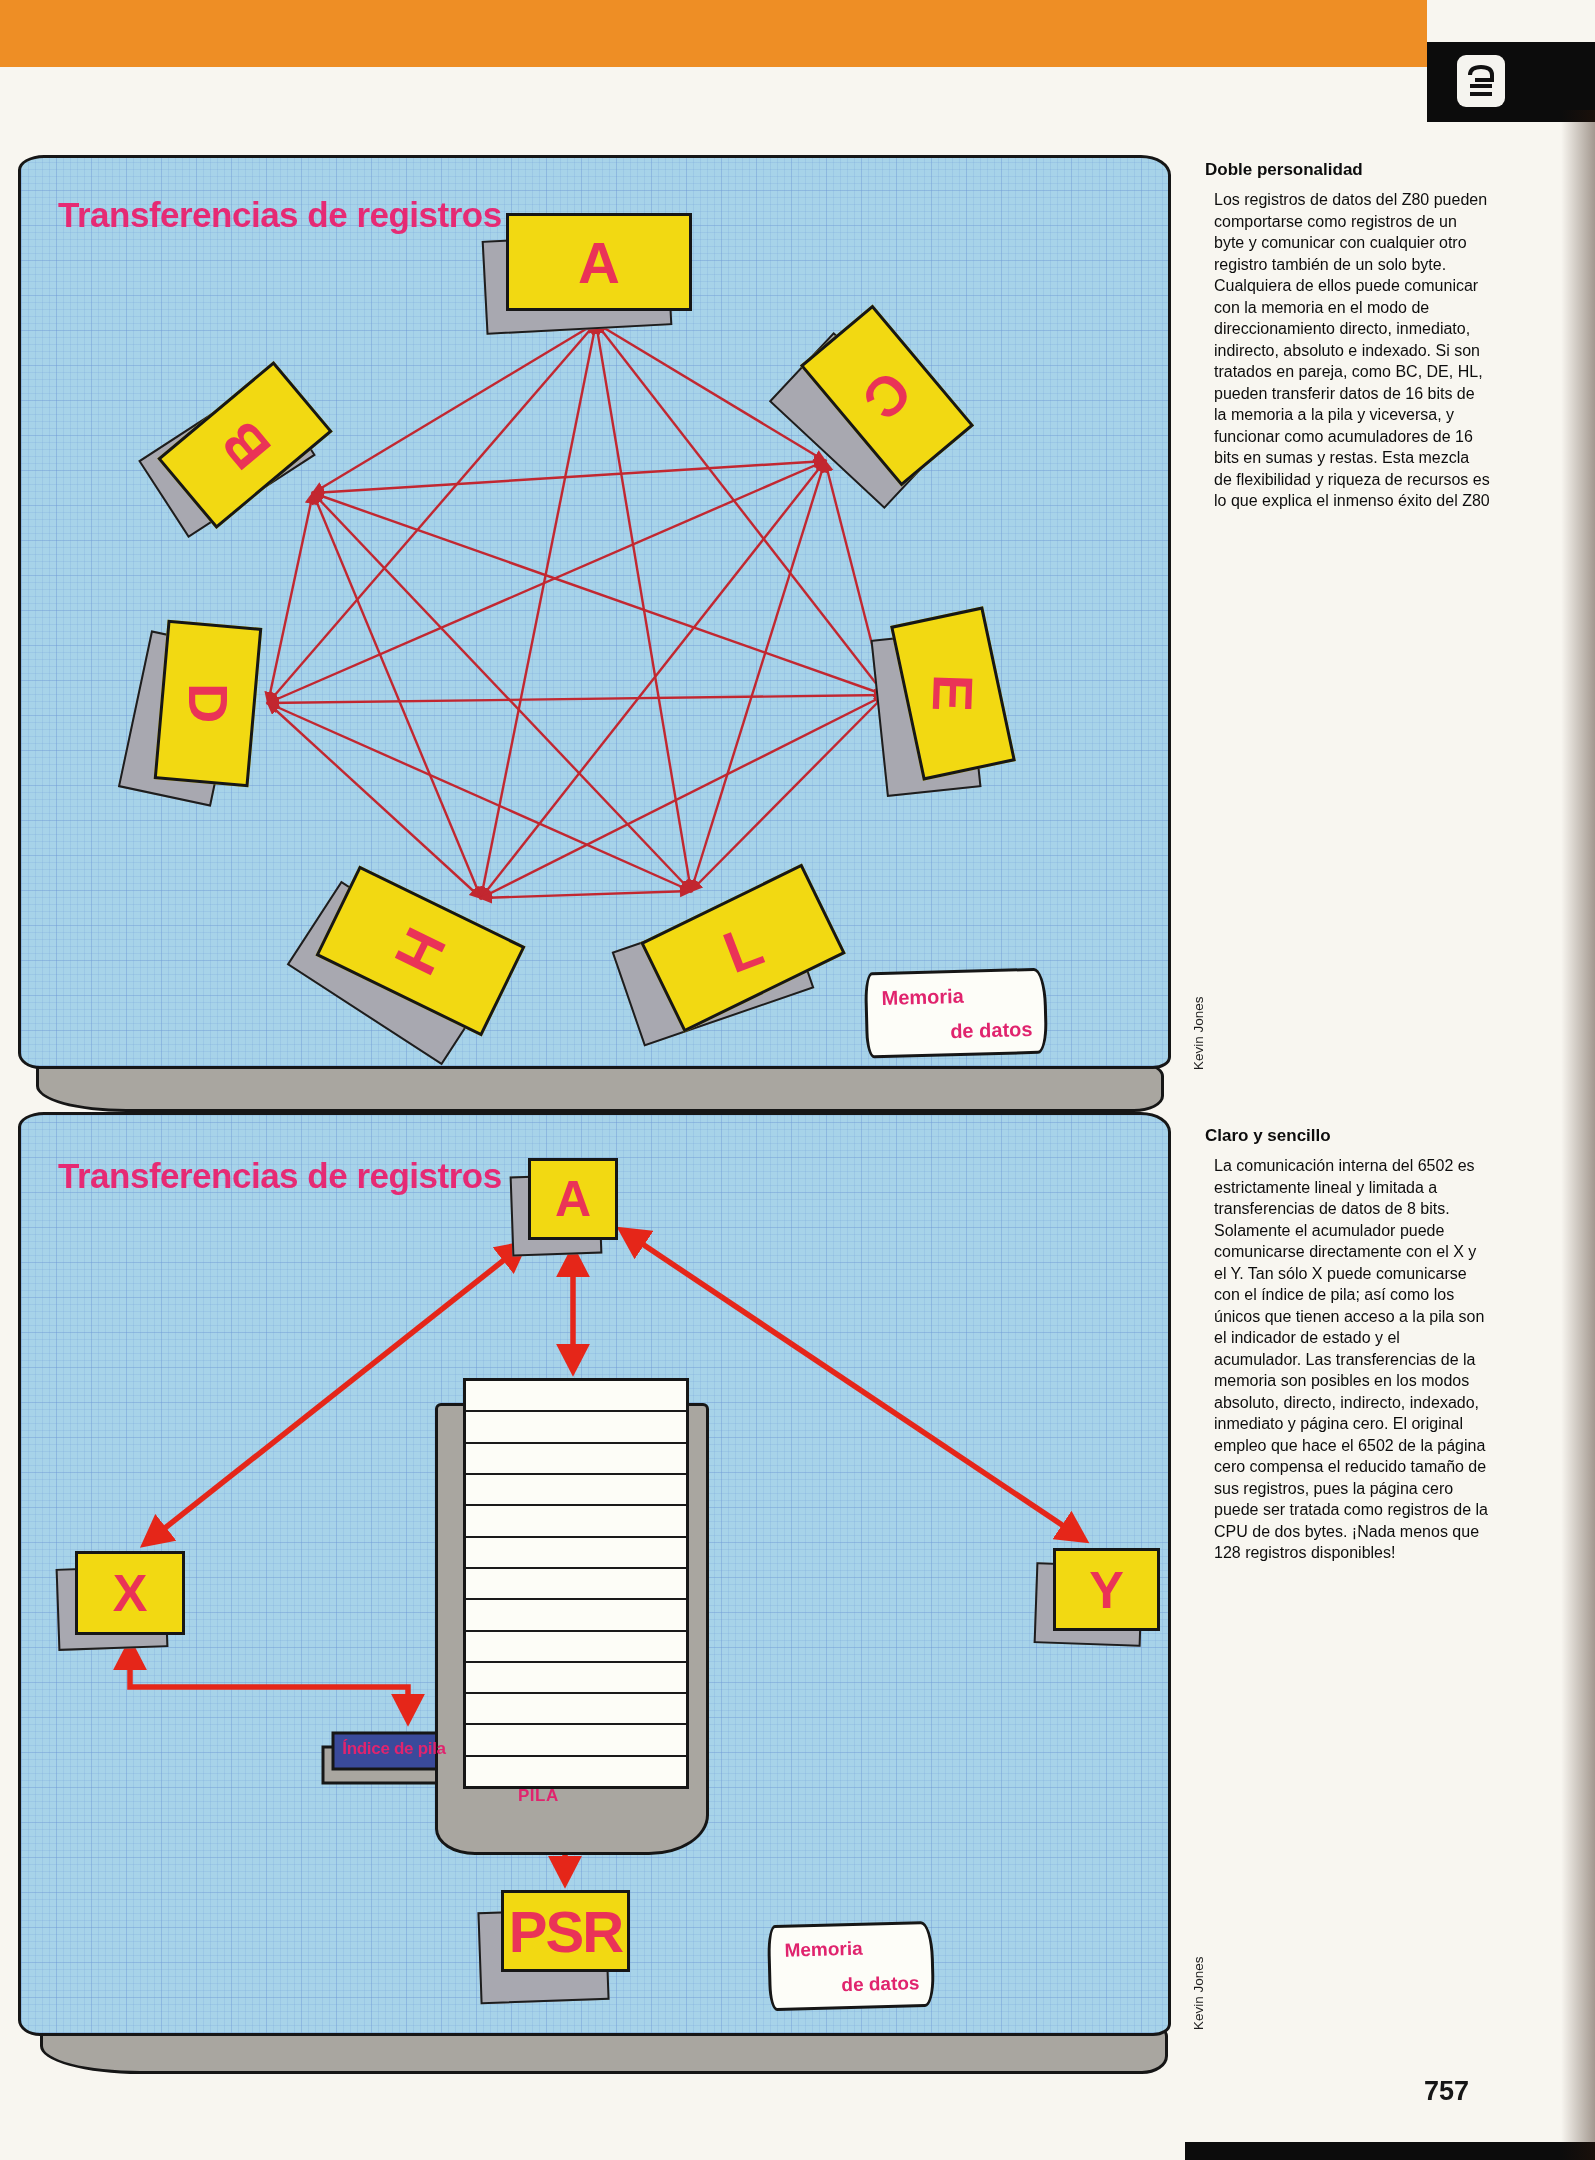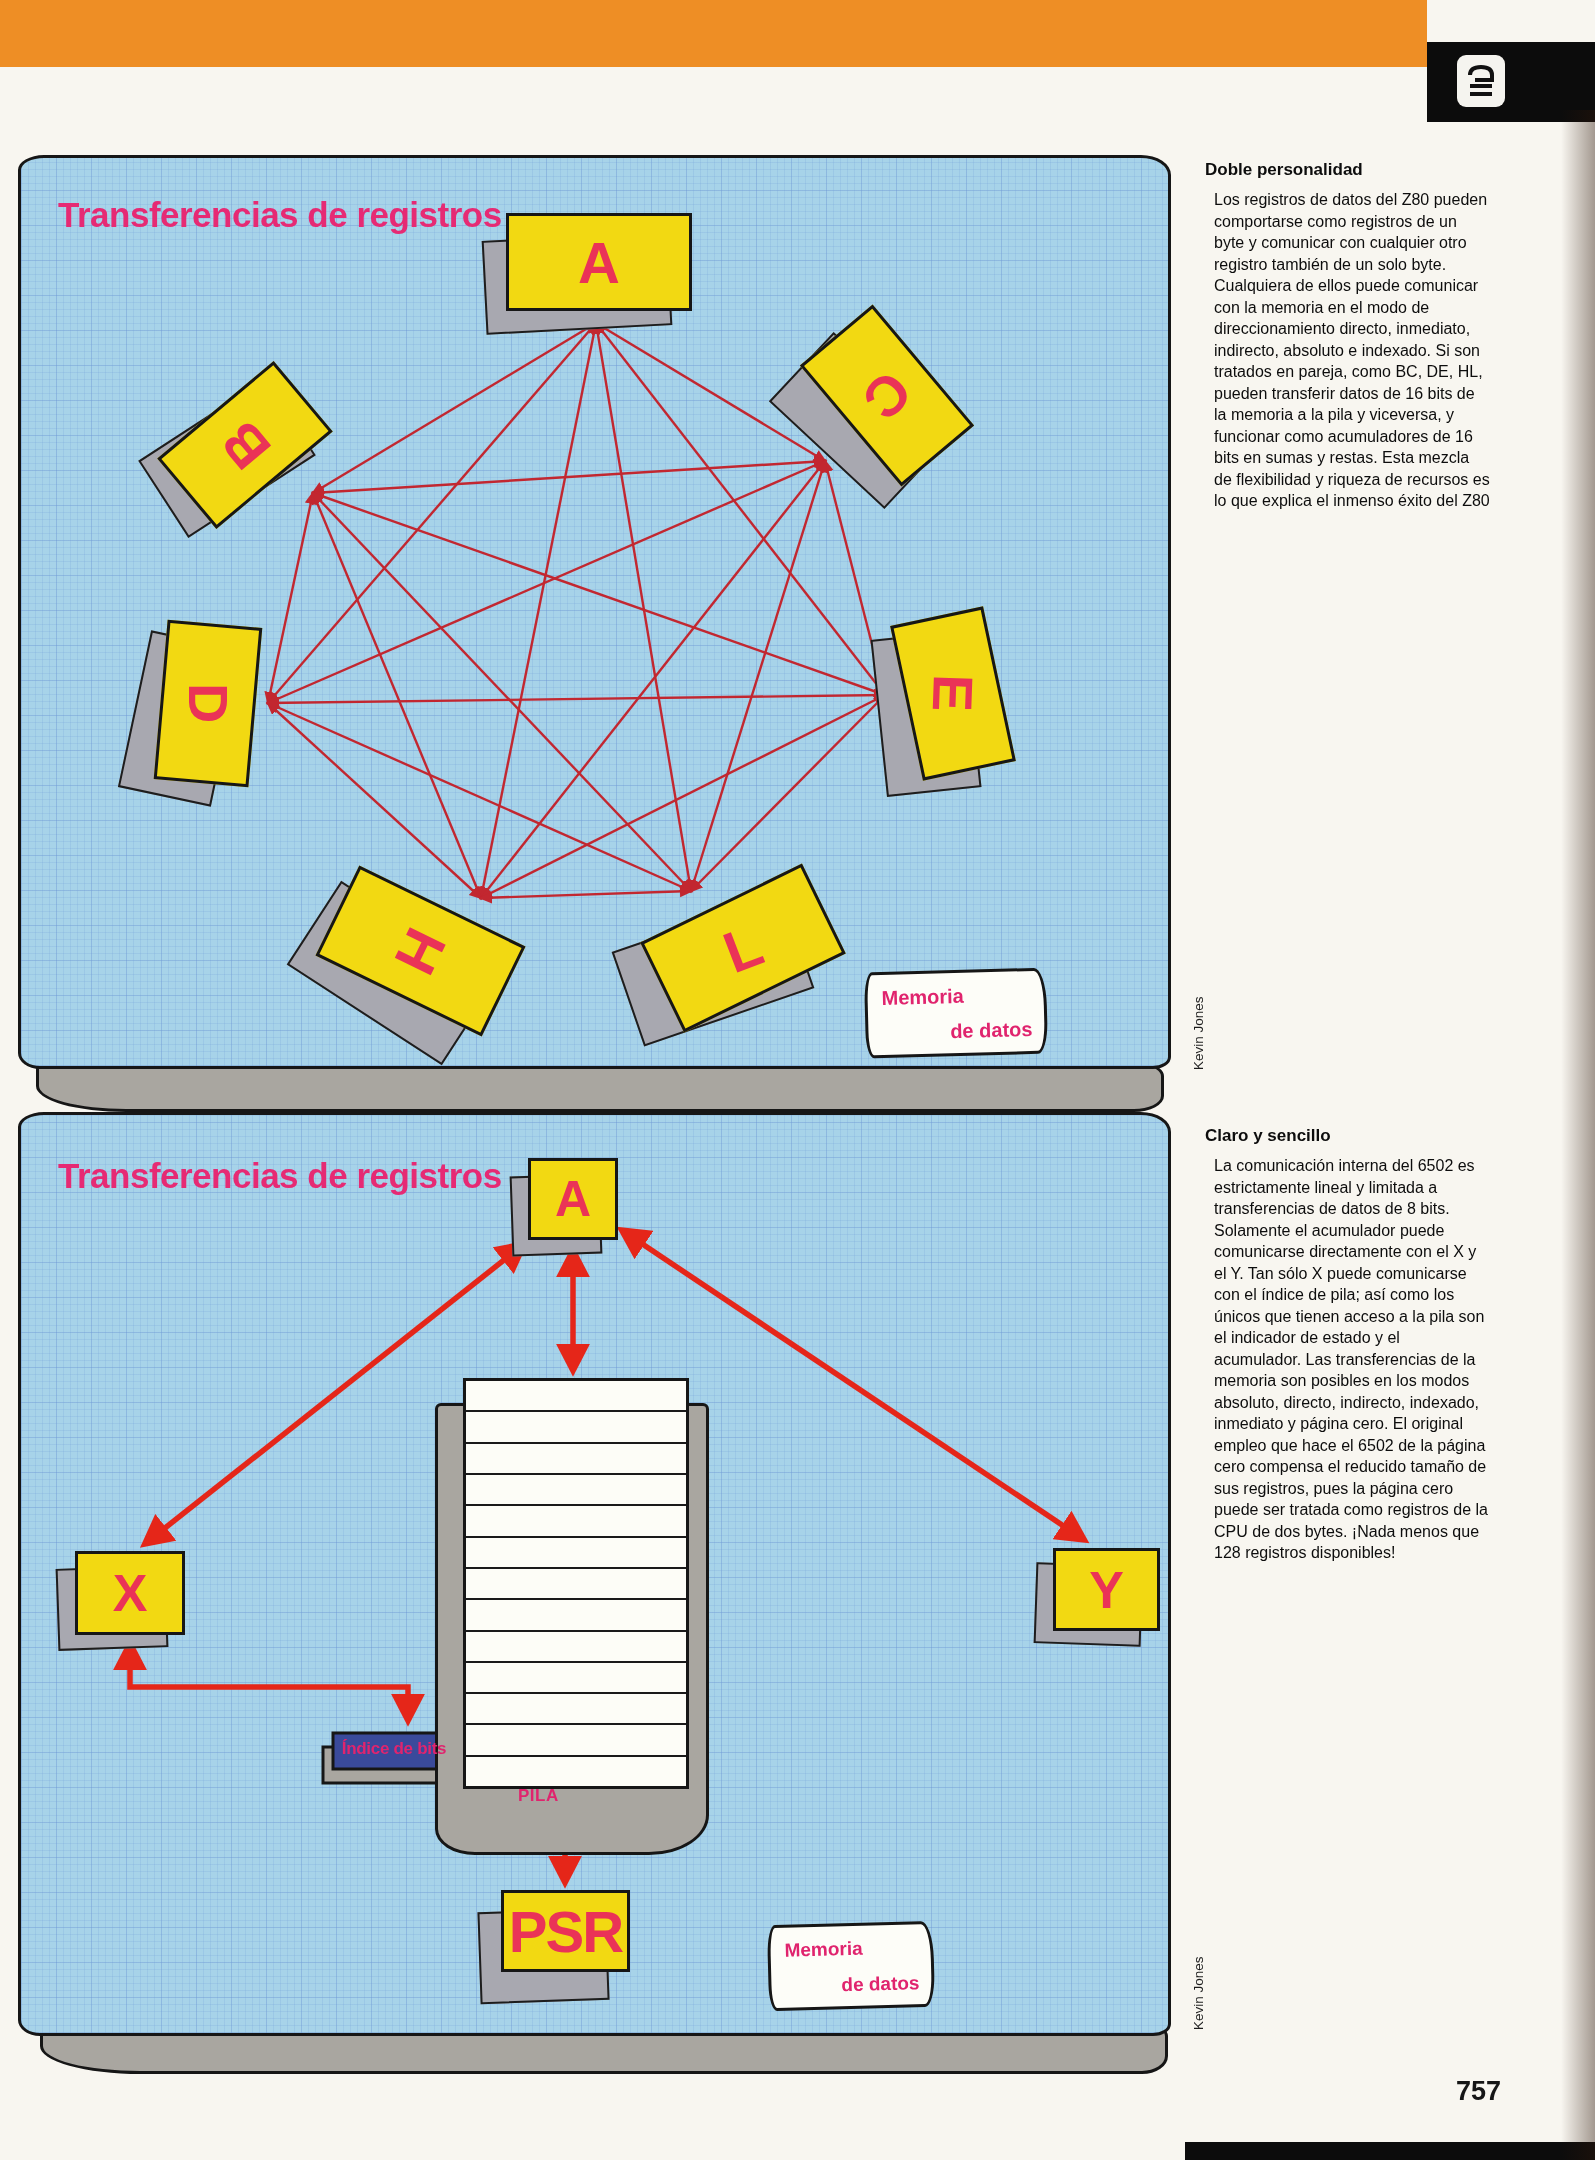--- a/index.html
+++ b/index.html
@@ -59,21 +59,21 @@
   .mem-l2{position:absolute;right:12px;bottom:10px;}
 
   
   .sidebar-block{position:absolute;left:1205px;width:295px;color:#0d0d0d;}
   .sidebar-block h3{margin:0 0 2px 0;font-size:17px;font-weight:800;}
   .sidebar-block p{margin:9px;font-size:16px;line-height:21.5px;font-weight:500;}
 
   .credit{position:absolute;left:1191px;height:112px;font-size:13.5px;color:#1c1c1c;
     writing-mode:vertical-rl;transform:rotate(180deg);text-align:left;}
 
-  .page-number{position:absolute;left:1424px;top:2076px;font-size:27px;font-weight:800;color:#161616;margin-left:32px;}
+  .page-number{position:absolute;left:1424px;top:2076px;font-size:27px;font-weight:800;color:#161616;}
   .black-bottom-bar{position:absolute;left:1185px;top:2142px;width:410px;height:18px;background:#0c0c0c;}
   .right-shade{position:absolute;right:0;top:110px;width:34px;height:2050px;z-index:9;
     background:linear-gradient(to right, rgba(0,0,0,0), rgba(45,22,10,.42));pointer-events:none;}
 </style>
 </head>
 <body>
 
 <div class="page">
 
   <div class="orange-bar"></div>
@@ -217,21 +217,21 @@
       <div class="srow"></div>
       <div class="srow"></div>
       <div class="srow"></div>
       <div class="srow"></div>
       <div class="srow"></div>
       <div class="srow"></div>
       <div class="srow"></div>
       <div class="srow"></div>
     </div>
     <div class="pila-label">PILA</div>
-    <div class="sp-text">Índice de bits</div>
+    <div class="sp-text">Índice de pila</div>
 
     <div class="reg-shadow" style="left:458px;top:795px;width:129px;height:92px;transform:rotate(-2deg);"></div>
     <div class="reg" style="left:480px;top:775px;width:129px;height:82px;">
       <span class="reg-letter" style="font-size:58px;letter-spacing:-2px;">PSR</span>
     </div>
 
     <div class="mem-label" style="left:747px;top:808px;width:160px;height:80px;font-size:19px;transform:rotate(-1.5deg);">
       <span class="mem-l1">Memoria</span>
       <span class="mem-l2">de datos</span>
     </div>

